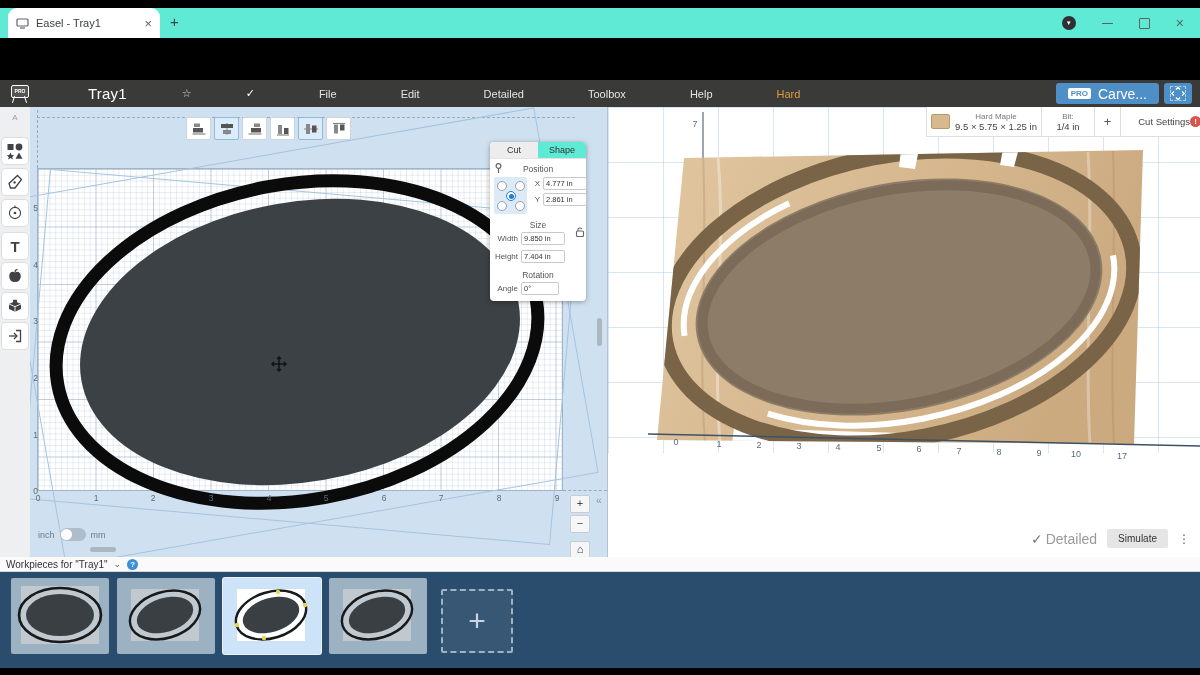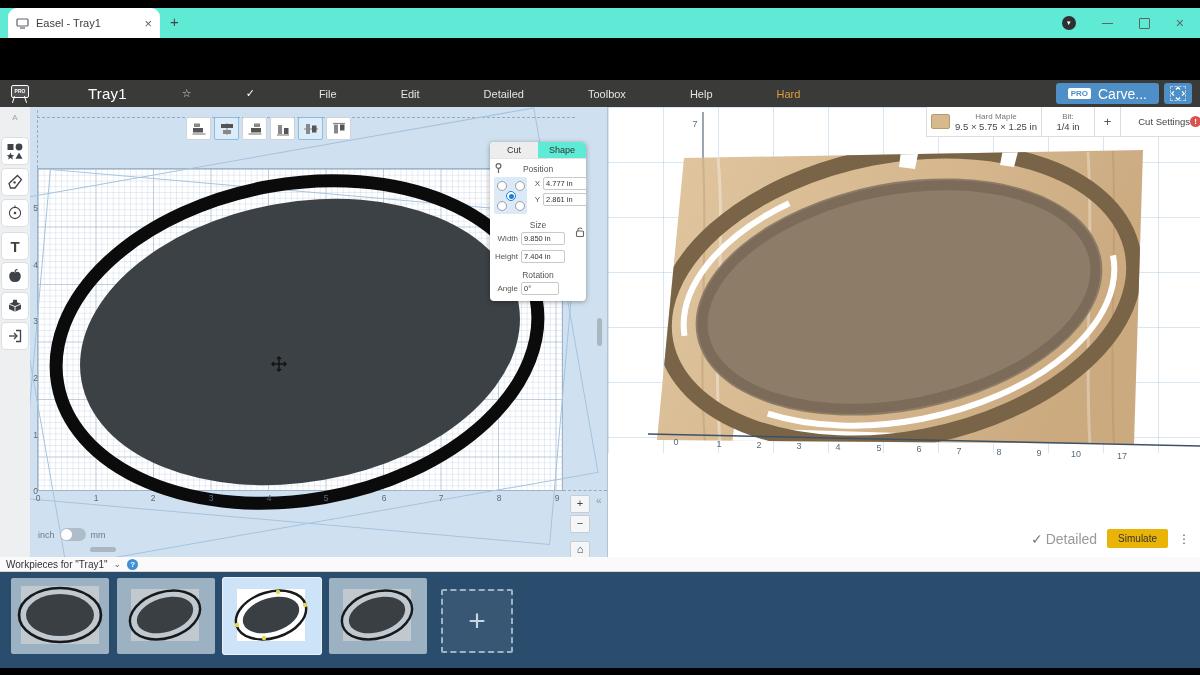--- a/index.html
+++ b/index.html
@@ -106,21 +106,21 @@
   .mh-dims{font-size:9.5px;color:#444;}
   .mh-bit{width:53px;flex-direction:column;}
   .bit-label{font-size:8px;color:#777;}
   .bit-value{font-size:9.5px;color:#444;}
   .mh-add{width:26px;font-size:13px;color:#555;}
   .mh-cut{width:80px;font-size:9.5px;color:#444;gap:0;border-right:none;justify-content:flex-end;}
   .alert-badge{width:11px;height:11px;border-radius:50%;background:#d9534f;color:#fff;font-size:8px;font-weight:bold;text-align:center;line-height:11px;}
   .sim-row{position:absolute;right:10px;top:422px;display:flex;align-items:center;gap:10px;}
   .detailed{font-size:14px;color:#999;}
   .detailed .chk{color:#777;margin-right:3px;}
-  .simulate-btn{background:#eab308;border-radius:2px;font-size:10px;color:#333;padding:4px 11px;}
+  .simulate-btn{background:#e5e5e5;border-radius:2px;font-size:10px;color:#333;padding:4px 11px;}
   .menu-dots{font-size:12px;color:#555;}
 
   
   #wp-header{left:0;top:557px;width:1200px;height:15px;background:#fafafa;border-bottom:1px solid #d7d7d7;display:flex;align-items:center;gap:6px;padding-left:6px;box-sizing:border-box;}
   .wp-title{font-size:10px;color:#333;}
   .wp-chevron{font-size:9px;color:#666;}
   .help-dot{width:11px;height:11px;border-radius:50%;background:#3f8fd6;color:#fff;font-size:8px;font-weight:bold;text-align:center;line-height:11px;}
   #wp-bar{left:0;top:572px;width:1200px;height:96px;background:#2b4d6d;}
   .wp-card{position:absolute;top:6px;width:98px;height:76px;background:#9cb2c3;border-radius:2px;}
   .wp-card.selected{background:#cde3f7;box-shadow:0 0 0 1px #e8f2fb;}

